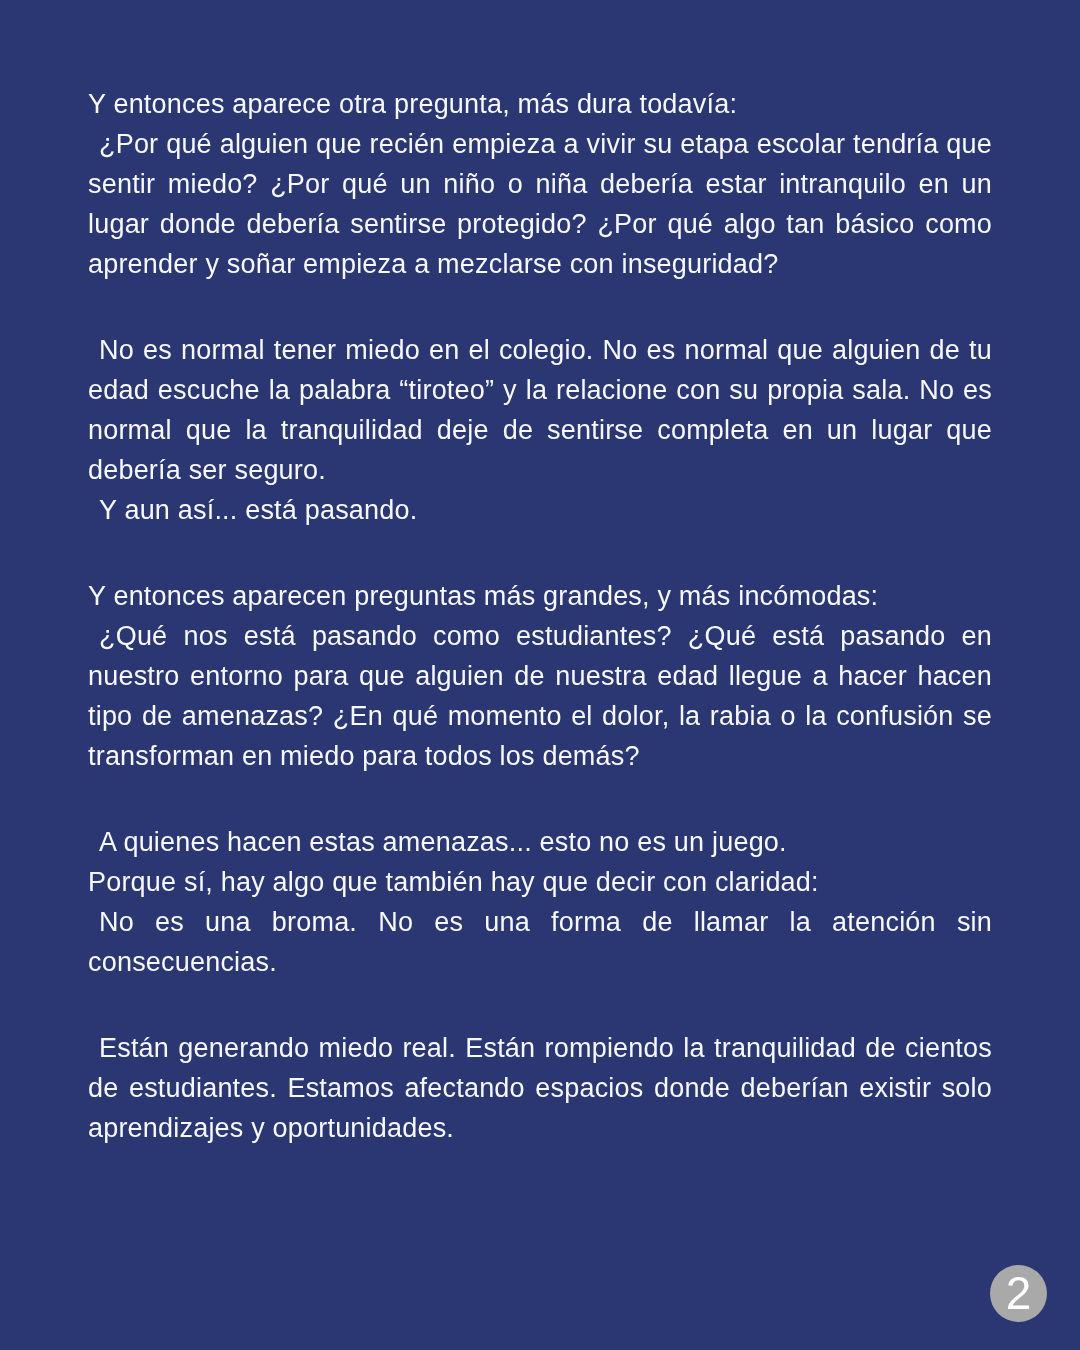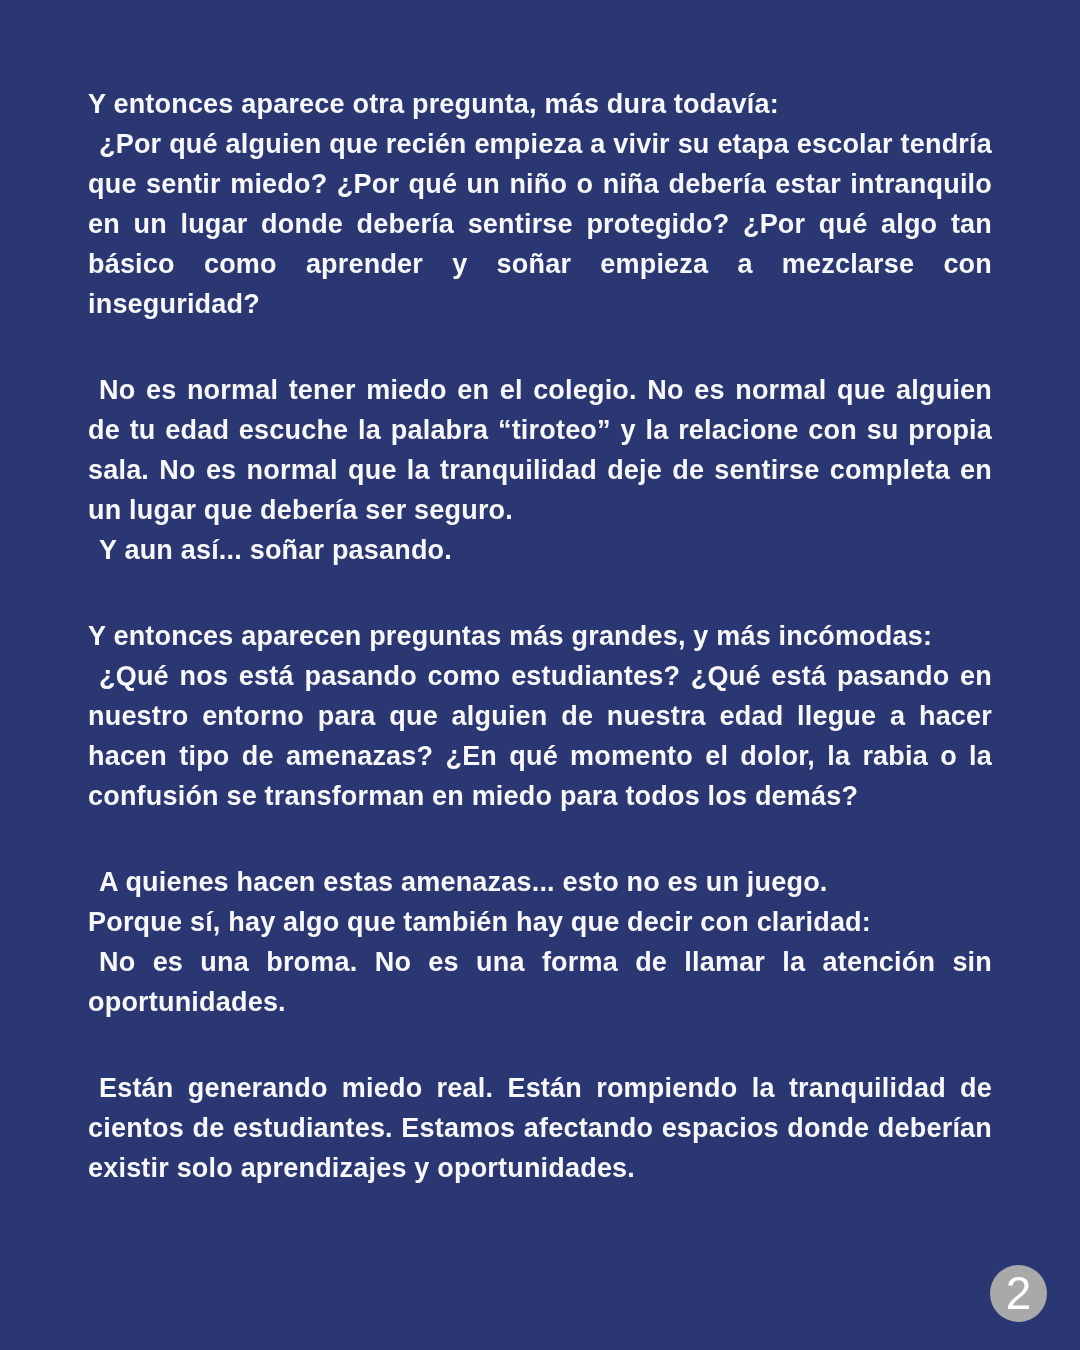--- a/index.html
+++ b/index.html
@@ -17,21 +17,21 @@
     overflow: hidden;
     box-sizing: border-box;
   }
   .content {
     position: absolute;
     left: 88px;
     top: 84px;
     width: 904px;
     font-size: 27px;
     line-height: 40px;
-    font-weight: 700;
+    font-weight: 400;
     letter-spacing: 0.2px;
   }
   .block { margin: 0 0 46px 0; }
   .block:last-child { margin-bottom: 8px; }
   .content p { margin: 0; }
   .para { text-align: justify; }
   .indent { text-indent: 11px; }
   .page-badge {
     position: absolute;
     right: 33px;
@@ -59,32 +59,32 @@
 
   <div class="content">
 
     <div class="block">
       <p class="line">Y entonces aparece otra pregunta, más dura todavía:</p>
       <p class="para indent">¿Por qué alguien que recién empieza a vivir su etapa escolar tendría que sentir miedo? ¿Por qué un niño o niña debería estar intranquilo en un lugar donde debería sentirse protegido? ¿Por qué algo tan básico como aprender y soñar empieza a mezclarse con inseguridad?</p>
     </div>
 
     <div class="block">
       <p class="para indent">No es normal tener miedo en el colegio. No es normal que alguien de tu edad escuche la palabra “tiroteo” y la relacione con su propia sala. No es normal que la tranquilidad deje de sentirse completa en un lugar que debería ser seguro.</p>
-      <p class="line indent">Y aun así... soñar pasando.</p>
+      <p class="line indent">Y aun así... está pasando.</p>
     </div>
 
     <div class="block">
       <p class="line">Y entonces aparecen preguntas más grandes, y más incómodas:</p>
       <p class="para indent">¿Qué nos está pasando como estudiantes? ¿Qué está pasando en nuestro entorno para que alguien de nuestra edad llegue a hacer hacen tipo de amenazas? ¿En qué momento el dolor, la rabia o la confusión se transforman en miedo para todos los demás?</p>
     </div>
 
     <div class="block">
       <p class="line indent">A quienes hacen estas amenazas... esto no es un juego.</p>
       <p class="line">Porque sí, hay algo que también hay que decir con claridad:</p>
-      <p class="para indent">No es una broma. No es una forma de llamar la atención sin oportunidades.</p>
+      <p class="para indent">No es una broma. No es una forma de llamar la atención sin consecuencias.</p>
     </div>
 
     <div class="block">
       <p class="para indent">Están generando miedo real. Están rompiendo la tranquilidad de cientos de estudiantes. Estamos afectando espacios donde deberían existir solo aprendizajes y oportunidades.</p>
     </div>
 
   </div>
 
   <div class="page-badge">
     <span>2</span>

